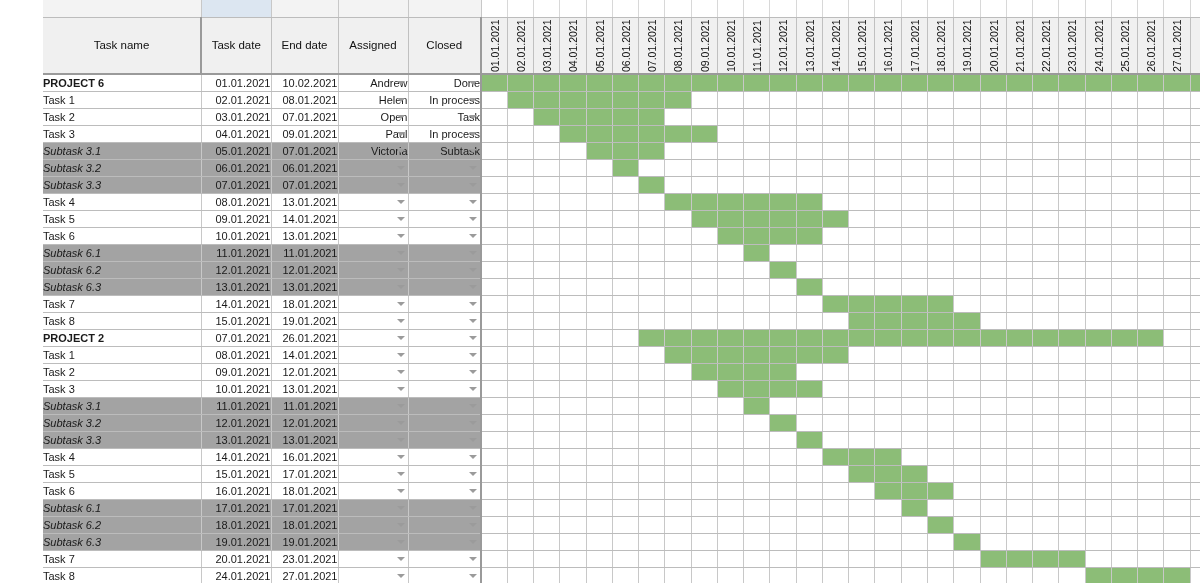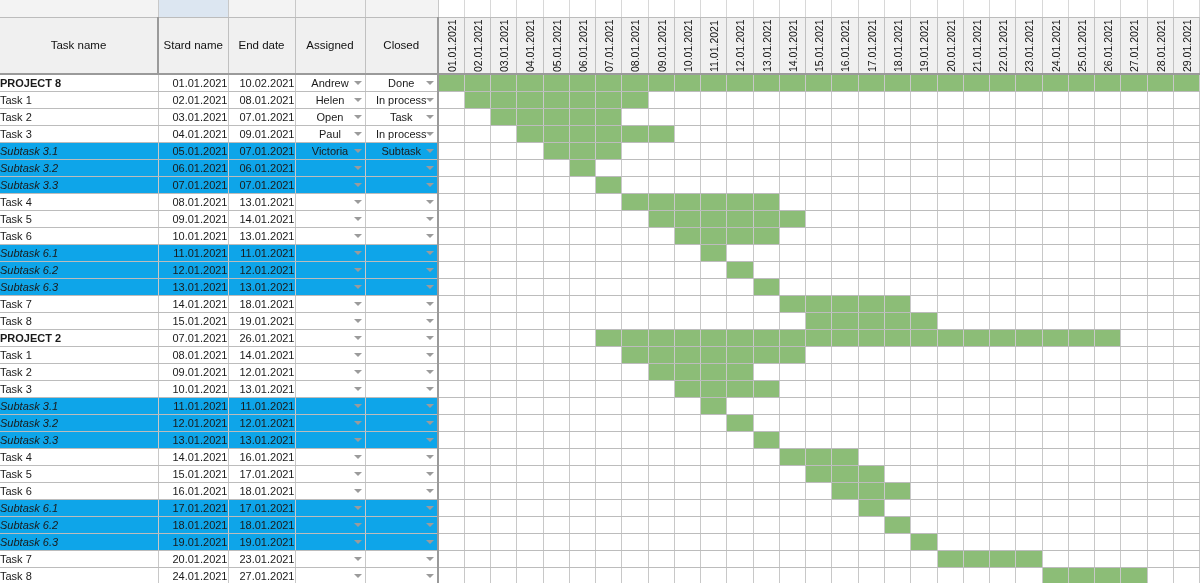--- a/index.html
+++ b/index.html
@@ -7,20 +7,21 @@
     margin: 0; padding: 0;
     width: 1200px; height: 583px;
     overflow: hidden;
     background: #ffffff;
     font-family: "Liberation Sans", sans-serif;
   }
   #sheet {
     position: relative;
     width: 1200px; height: 583px;
     background: #ffffff;
+    padding-left: 43px;
   }
   table.grid {
     border-collapse: collapse;
     table-layout: fixed;
     width: 1200px;
   }
   table.grid td, table.grid th {
     padding: 0;
     margin: 0;
     border-right: 1px solid #c8c8c8;
@@ -79,21 +80,21 @@
   td.name.subtask { font-style: italic; }
   td.date {
     text-align: right;
     padding-right: 4px;
     font-size: 11.5px;
     font-variant-numeric: tabular-nums;
   }
   td.enddate { border-right: 1px solid #c8c8c8; }
   td.drop {
     position: relative;
-    text-align: center;
+    text-align: right;
     font-size: 11.5px;
     padding-right: 14px;
   }
   td.drop.last { border-right: 2px solid #9a9a9a; }
   .caret {
     position: absolute;
     right: 3px; top: 50%;
     margin-top: -2px;
     width: 0; height: 0;
     border-left: 4px solid transparent;
@@ -101,21 +102,21 @@
     border-top: 4px solid #9b9b9b;
   }
   td.cal {
     border-right: 1px solid #c0c0c0;
     border-bottom: 1px solid #c0c0c0;
     background: #ffffff;
   }
   td.cal.bar { background: #8cbd77; }
 
   tr.rowA td { background-color: #ffffff; }
-  tr.rowB td.name, tr.rowB td.date, tr.rowB td.drop { background-color: #0ea5e9; }
+  tr.rowB td.name, tr.rowB td.date, tr.rowB td.drop { background-color: #a3a3a3; }
   tr.rowA td.name, tr.rowA td.date, tr.rowA td.drop { background-color: #ffffff; }
 </style>
 </head>
 <body>
 
 <div id="sheet">
   <table class="grid">
     <colgroup id="colgroup">
         <col style="width: 158px;">
         <col style="width: 70px;">
@@ -184,21 +185,21 @@
           <td class="white"></td>
           <td class="white"></td>
           <td class="white"></td>
           <td class="white"></td>
           <td class="white"></td>
           <td class="white"></td>
           <td class="white"></td>
         </tr>
       <tr class="hdr" id="headerrow">
           <th style="border-right: 2px solid rgb(154, 154, 154);">Task name</th>
-          <th>Stard name</th>
+          <th>Task date</th>
           <th>End date</th>
           <th>Assigned</th>
           <th style="border-right: 2px solid rgb(154, 154, 154);">Closed</th>
           <th class="datehdr">
             <span class="vlabel">01.01.2021</span>
           </th>
           <th class="datehdr">
             <span class="vlabel">02.01.2021</span>
           </th>
           <th class="datehdr">
@@ -279,21 +280,21 @@
           <th class="datehdr">
             <span class="vlabel">28.01.2021</span>
           </th>
           <th class="datehdr">
             <span class="vlabel">29.01.2021</span>
           </th>
         </tr>
     </thead>
     <tbody id="gridbody">
         <tr class="rowA">
-          <td class="name project">PROJECT 8</td>
+          <td class="name project">PROJECT 6</td>
           <td class="date">01.01.2021</td>
           <td class="date enddate">10.02.2021</td>
           <td class="drop"><span>Andrew</span><span class="caret"></span></td>
           <td class="drop last"><span>Done</span><span class="caret"></span></td>
           <td class="cal bar"></td>
           <td class="cal bar"></td>
           <td class="cal bar"></td>
           <td class="cal bar"></td>
           <td class="cal bar"></td>
           <td class="cal bar"></td>

